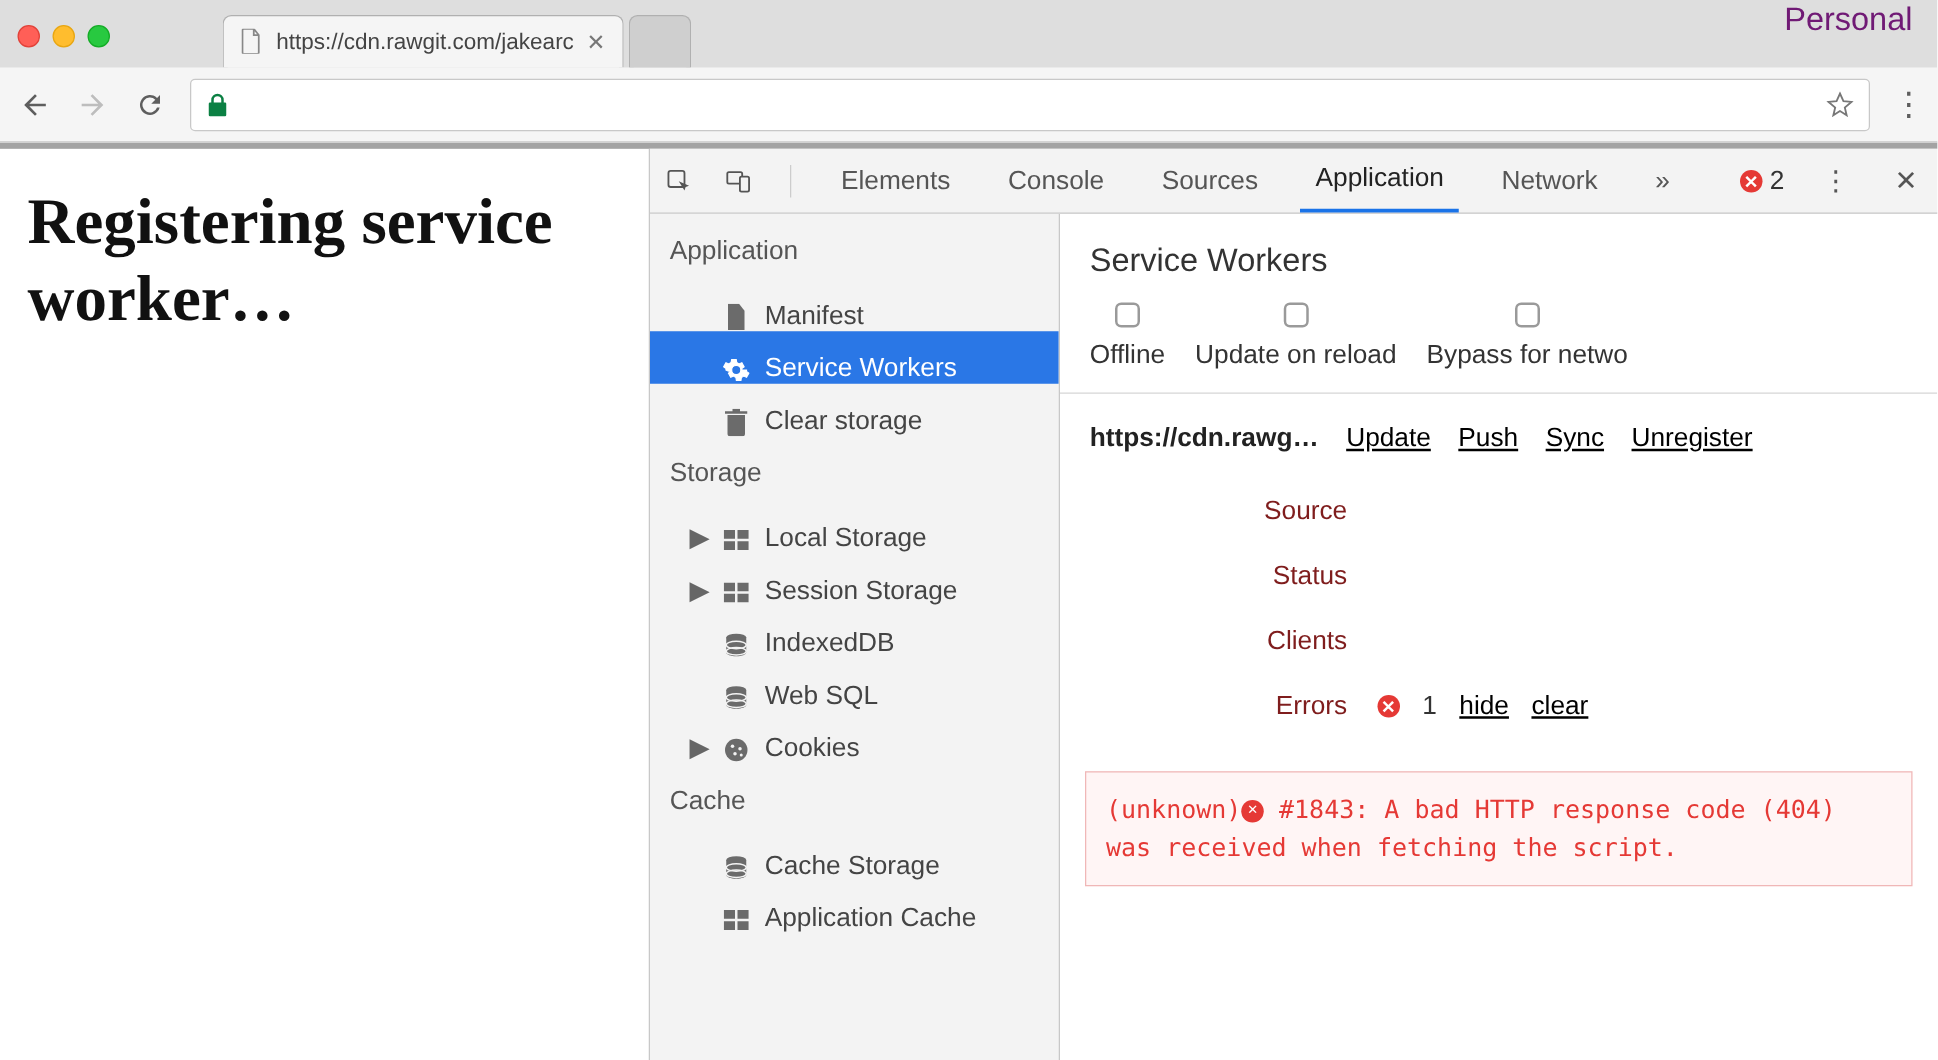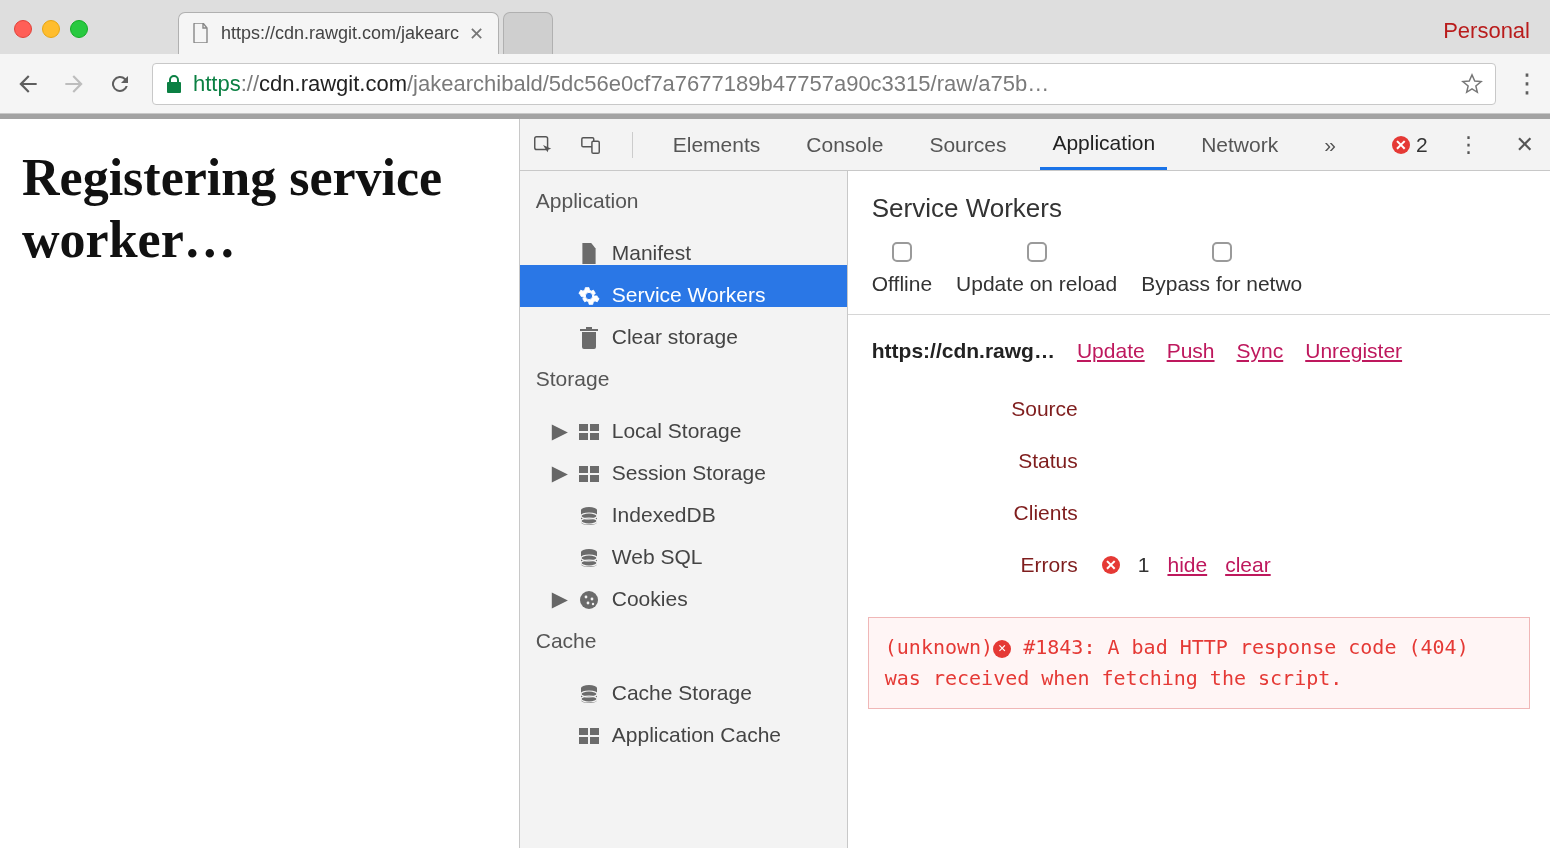--- a/index.html
+++ b/index.html
@@ -11,21 +11,21 @@
 .traffic-lights { display: flex; gap: 10px; align-items: center; margin-right: 90px; margin-bottom: 16px; }
 .tl { width: 18px; height: 18px; border-radius: 50%; }
 .tl.red { background: #ff5f57; border: 1px solid #e14239; }
 .tl.yellow { background: #ffbd2e; border: 1px solid #e8a611; }
 .tl.green { background: #28c940; border: 1px solid #14ac26; }
 .tab { display: flex; align-items: center; height: 42px; background: #f5f5f5; border: 1px solid #b0b0b0; border-bottom: none; border-radius: 7px 7px 0 0; padding: 0 14px; font-size: 18px; color: #444; gap: 10px; max-width: 430px; }
 .tab .favicon { width: 18px; height: 22px; }
 .tab .title { white-space: nowrap; overflow: hidden; text-overflow: clip; flex: 1; }
 .tab .close { font-size: 18px; color: #777; }
 .tab.inactive { background: #cfcfcf; width: 50px; margin-left: 4px; border-radius: 7px 7px 0 0; }
-.profile-badge { position: absolute; right: 20px; top: 18px; font-size: 22px; color: #b91c1c; }
+.profile-badge { position: absolute; right: 20px; top: 0; font-size: 26px; color: #701a75; }
 
 .addr-bar { display: flex; align-items: center; height: 60px; background: #f5f5f5; border-bottom: 1px solid #c8c8c8; padding: 0 14px; gap: 18px; }
 .nav-btn { width: 28px; height: 28px; display: flex; align-items: center; justify-content: center; color: #5e5e5e; }
 .nav-btn.disabled { color: #bdbdbd; }
 .omnibox { flex: 1; display: flex; align-items: center; height: 42px; background: #fff; border: 1px solid #c8c8c8; border-radius: 4px; padding: 0 12px; font-size: 22px; color: #7a7a7a; gap: 10px; overflow: hidden; }
 .omnibox .lock { color: #0b8043; }
 .omnibox .scheme { color: #0b8043; }
 .omnibox .host { color: #222; }
 .omnibox .path { color: #7a7a7a; }
 .omnibox .star { margin-left: auto; color: #777; }
@@ -61,21 +61,21 @@
 .sb-icon svg { fill: #6b6b6b; }
 
 .dt-panel { flex: 1; display: flex; flex-direction: column; overflow: hidden; }
 .panel-title { font-size: 26px; color: #333; padding: 22px 24px 10px 24px; }
 .panel-opts { display: flex; align-items: center; gap: 24px; padding: 8px 24px 18px 24px; border-bottom: 1px solid #d6d6d6; font-size: 21px; color: #333; white-space: nowrap; overflow: hidden; }
 .chk { width: 20px; height: 20px; border: 2px solid #9a9a9a; border-radius: 5px; display: inline-block; flex-shrink: 0; }
 .opt { display: flex; align-items: center; gap: 10px; flex-direction: column; }
 
 .sw-row { display: flex; align-items: flex-start; padding: 24px 24px 0 24px; gap: 22px; font-size: 21px; white-space: nowrap; overflow: hidden; }
 .sw-origin { font-weight: 700; color: #222; overflow: hidden; text-overflow: ellipsis; max-width: 200px; }
-.sw-link { color: #be185d; text-decoration: underline; cursor: pointer; }
+.sw-link { color: #000000; text-decoration: underline; cursor: pointer; }
 
 .sw-grid { padding: 20px 24px 18px 24px; font-size: 21px; color: #555; }
 .sw-grid-row { display: flex; align-items: center; min-height: 52px; }
 .sw-label { width: 230px; text-align: right; padding-right: 24px; color: #7f1d1d; }
 .sw-val { display: flex; align-items: center; gap: 18px; }
 
 .err-box { margin: 8px 20px 0 20px; border: 1px solid #f0b7b7; background: #fff5f5; padding: 14px 16px; font-family: Menlo, Consolas, monospace; font-size: 20px; color: #e53935; line-height: 1.55; }
 .err-inline-dot { display: inline-flex; width: 18px; height: 18px; border-radius: 50%; background: #e53935; color: #fff; align-items: center; justify-content: center; font-size: 13px; font-weight: bold; vertical-align: middle; }
 
 svg { display: block; }
@@ -117,23 +117,20 @@
     <div class="nav-btn">
       <svg width="24" height="24" viewBox="0 0 24 24">
           <path d="M17.65 6.35A8 8 0 1 0 19.73 14h-2.1A6 6 0 1 1 16.24 7.76L13 11h7V4z" fill="#5e5e5e"></path>
         </svg>
     </div>
     <div class="omnibox">
       <span class="lock">
         <svg width="18" height="20" viewBox="0 0 18 20">
             <path d="M4 8 V6 a5 5 0 0 1 10 0 v2 h1 a1 1 0 0 1 1 1 v9 a1 1 0 0 1 -1 1 H3 a1 1 0 0 1 -1 -1 v-9 a1 1 0 0 1 1 -1 z M6 8 h6 V6 a3 3 0 0 0 -6 0 z" fill="#0b8043"></path>
           </svg>
-      </span>
-      <span>
-        <span class="scheme">https</span><span class="path">://</span><span class="host">cdn.rawgit.com</span><span class="path">/jakearchibald/5dc56e0cf7a7677189b47757a90c3315/raw/a75b…</span>
       </span>
       <span class="star">
         <svg width="22" height="22" viewBox="0 0 24 24">
             <path d="M12 17.3 6.2 21l1.6-6.8L2 9.3l7-.6L12 2l3 6.7 7 .6-5.8 4.9L17.8 21z" fill="none" stroke="#777" stroke-width="1.6"></path>
           </svg>
       </span>
     </div>
     <div class="menu-dots">⋮</div>
   </div>
 </div>

